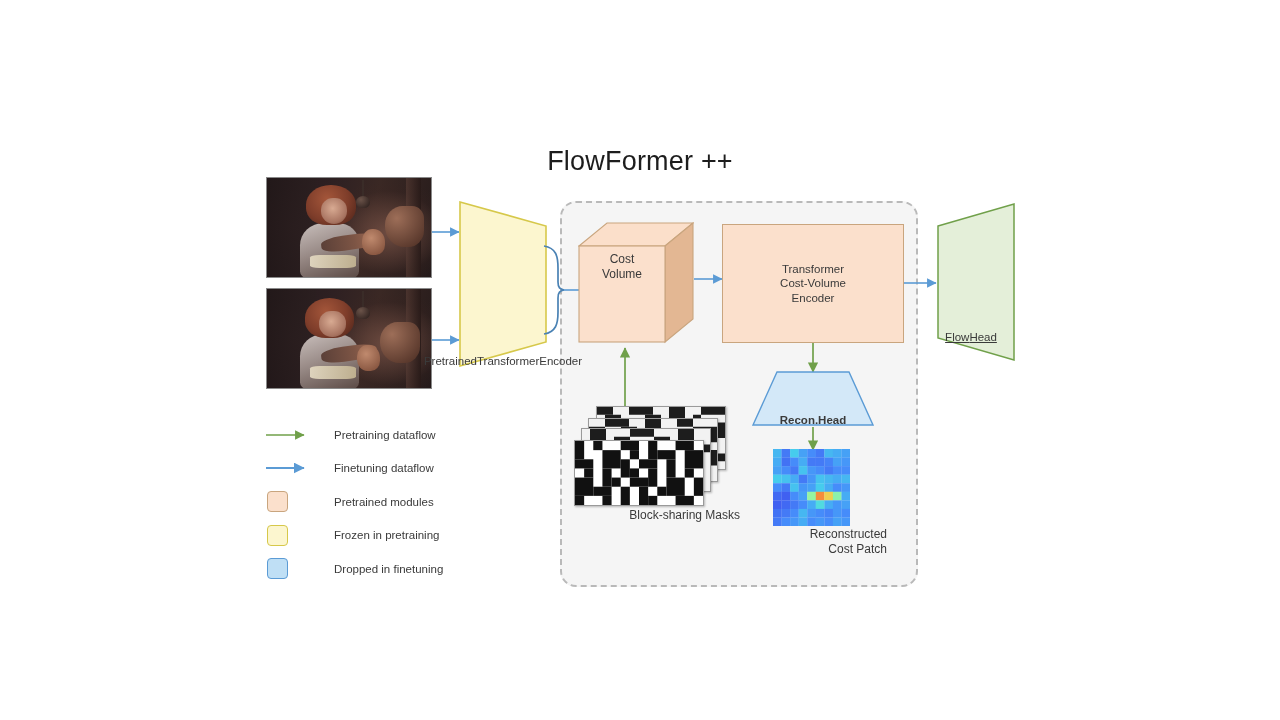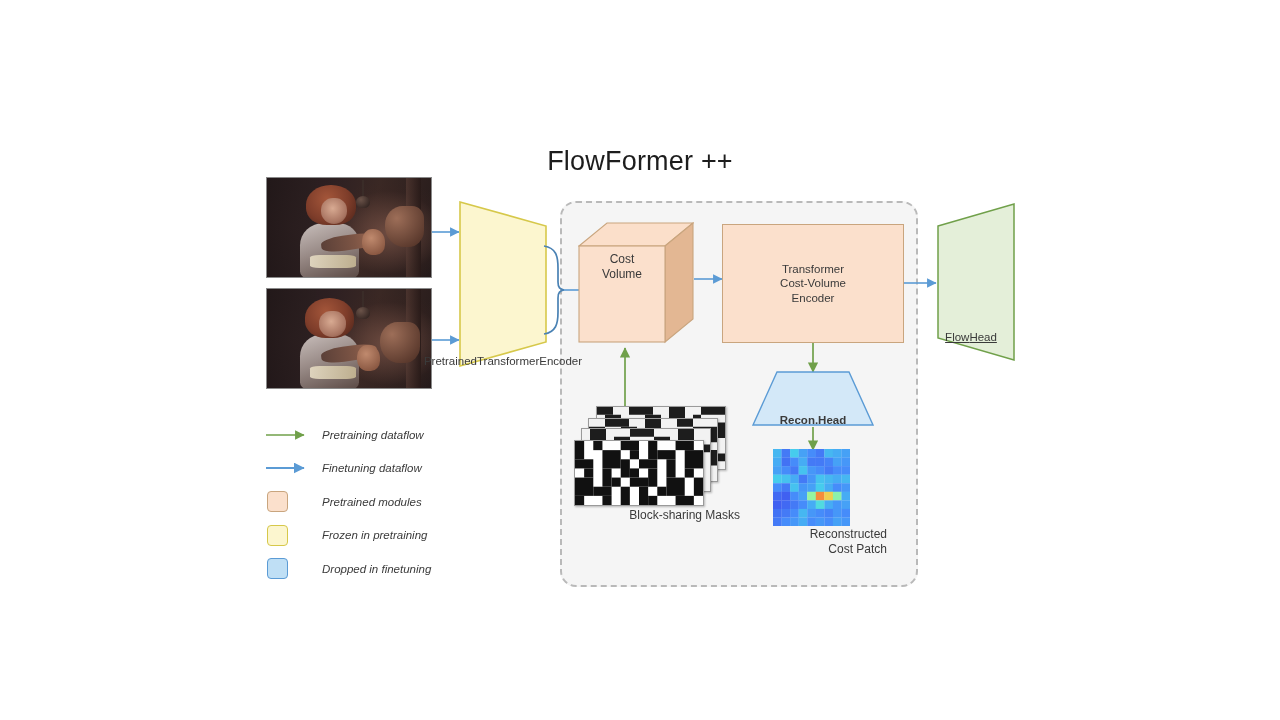--- a/index.html
+++ b/index.html
@@ -269,23 +269,22 @@
   }
   .legend-swatch {
     width: 21px; height: 21px;
     border-radius: 4px;
     box-sizing: border-box;
     margin-left: 1px;
   }
   .legend-text {
     font-size: 11.5px;
     color: #3a3a3a;
-    margin-left: 12px;
+    margin-left: 24px;
     white-space: nowrap;
-    font-style: italic;
   }
 </style>
 </head>
 <body>
 
 <div id="stage">
 
   <div id="title">FlowFormer ++</div>
 
   <div class="frame" id="frame-1">

